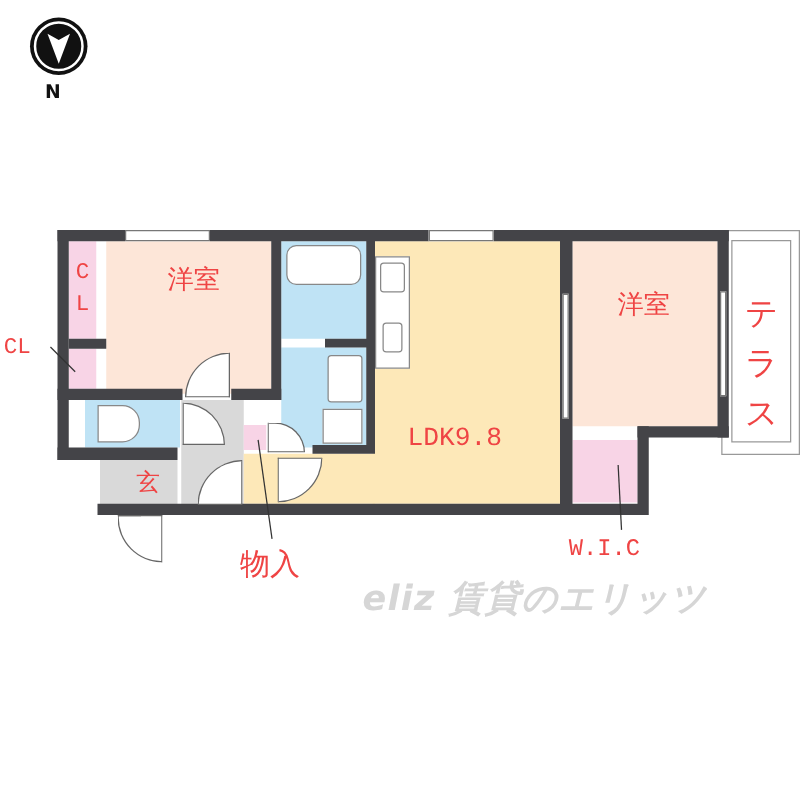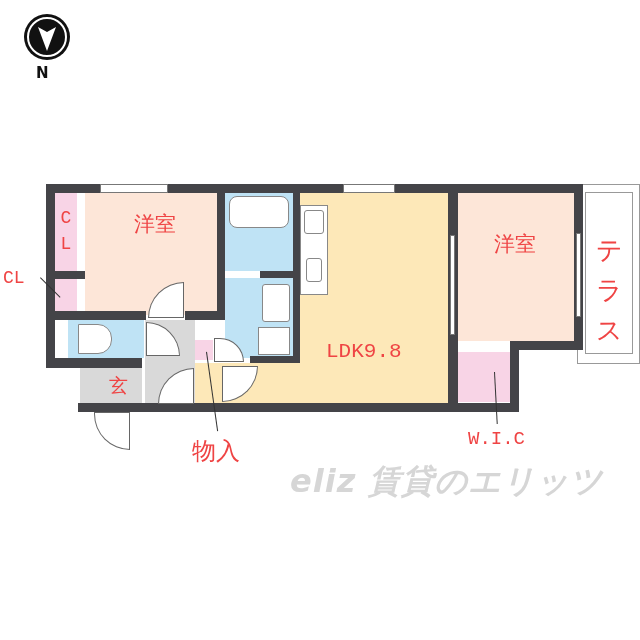--- a/index.html
+++ b/index.html
@@ -4,21 +4,21 @@
 <style>
   html, body { margin:0; padding:0; background:#ffffff; }
   body { width:640px; height:640px; position:relative; overflow:hidden; font-family:"DejaVu Serif", serif; }
   .abs { position:absolute; box-sizing:border-box; }
   .wall { position:absolute; background:#444448; }
   .lbl { position:absolute; color:#ef4444; font-family:Liberation Mono, monospace; white-space:nowrap; }
   .room-label { text-align:center; line-height:1.05; }
   .compass { position:absolute; left:24px; top:14px; width:46px; height:46px; border-radius:50%; background:#111; }
   .compass-ring { position:absolute; left:3px; top:3px; width:40px; height:40px; border-radius:50%; border:2px solid #fff; box-sizing:border-box; }
   .compass-n { position:absolute; left:36px; top:64px; font-family:"DejaVu Sans", sans-serif; font-weight:bold; font-size:15px; color:#111; }
-  .watermark { position:absolute; left:290px; top:460px; font-family:"DejaVu Sans", sans-serif; font-weight:bold; font-size:32px; color:#d6d6d6; letter-spacing:1px; font-style:italic; }
+  .watermark { position:absolute; left:290px; top:460px; font-family:"DejaVu Sans", sans-serif; font-weight:bold; font-size:28px; color:#d6d6d6; letter-spacing:1px; font-style:italic; }
   .leader { position:absolute; background:#333; width:1px; transform-origin:top left; }
   .fixture { position:absolute; background:#fff; border:1px solid #888; box-sizing:border-box; }
   .window { position:absolute; background:#fff; border:1px solid #777; box-sizing:border-box; }
   .door-arc { position:absolute; border:1px solid #666; box-sizing:border-box; background:#fff; }
 </style>
 </head>
 <body>
 
 <div class="compass">
   <div class="compass-ring"></div>
@@ -99,16 +99,16 @@
   <div>洋室</div>
 </div>
 
 <div class="lbl" style="left:596px;top:232px;width:22px;font-size:26px;line-height:40px;white-space:normal;word-break:break-all;text-align:center;">テラス</div>
 
 <div class="lbl" style="left:109px;top:373px;font-size:19px;">玄</div>
 
 <div class="lbl" style="left:192px;top:435px;font-size:24px;">物入</div>
 <div class="leader" style="left:206px;top:352px;height:80px;transform:rotate(-8deg);"></div>
 
-<div class="lbl" style="left:468px;top:428px;font-size:19px;text-align:center;">W.I.C</div>
+<div class="lbl" style="left:455px;top:428px;font-size:19px;text-align:center;">W.I.C</div>
 <div class="leader" style="left:494px;top:372px;height:52px;transform:rotate(-3deg);"></div>
 
 <div class="watermark">eliz 賃貸のエリッツ</div>
 
 </body></html>

